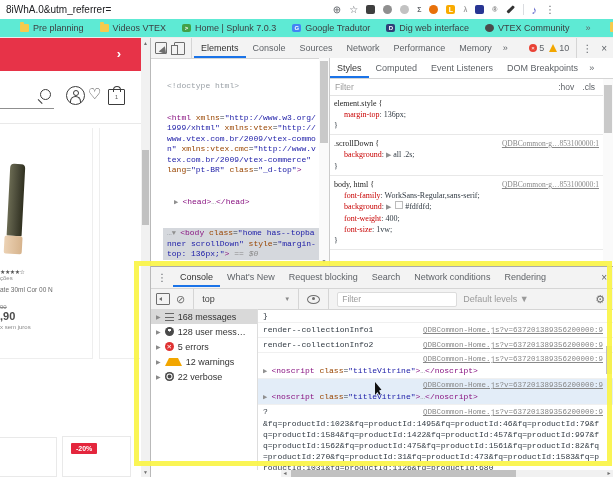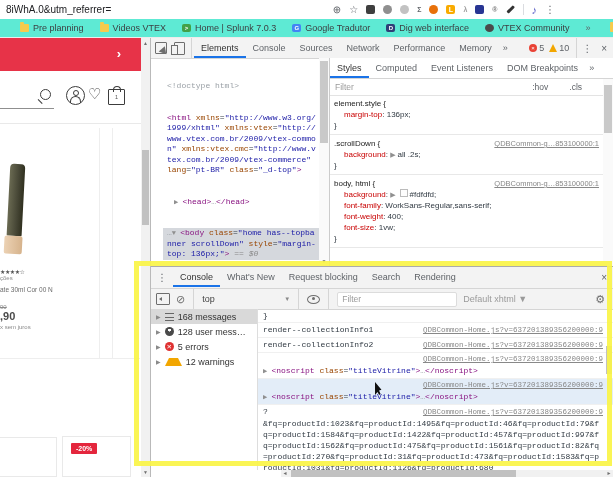--- a/index.html
+++ b/index.html
@@ -38,21 +38,21 @@
   .search-line{position:absolute;left:0;top:37px;width:54px;border-bottom:1px solid #8f8f8f;}
   .mag{position:absolute;left:40px;top:18px;width:9px;height:9px;border:1.3px solid #3c3c3c;border-radius:50%;}
   .mag::after{content:"";position:absolute;left:-4px;bottom:-3px;width:6px;height:1.4px;background:#3c3c3c;transform:rotate(45deg);}
   .person{position:absolute;left:66px;top:15px;width:17px;height:17px;border:1.2px solid #3c3c3c;border-radius:50%;}
   .person::before{content:"";position:absolute;left:5.5px;top:2.5px;width:4px;height:4px;border:1px solid #3c3c3c;border-radius:50%;}
   .person::after{content:"";position:absolute;left:3px;top:9px;width:9px;height:6px;border:1px solid #3c3c3c;border-bottom:none;border-radius:6px 6px 0 0;}
   .heart{position:absolute;left:88px;top:14px;font-size:15px;color:#3c3c3c;}
   .bag{position:absolute;left:108px;top:18px;width:15px;height:14px;border:1.2px solid #3c3c3c;border-radius:1px;text-align:center;font-size:5.5px;color:#555;line-height:14px;}
   .bag::before{content:"";position:absolute;left:3.5px;top:-4px;width:6px;height:5px;border:1.1px solid #3c3c3c;border-bottom:none;border-radius:4px 4px 0 0;}
   .cards{position:absolute;left:0;top:90px;width:100%;}
-  .card1{position:absolute;left:0;top:0;width:92px;height:230px;border-right:1px solid #eee;border-bottom:1px solid #eee;padding-left:20px;}
+  .card1{position:absolute;left:0;top:0;width:92px;height:230px;border-right:1px solid #eee;border-bottom:1px solid #eee;}
   .card2{position:absolute;left:99px;top:0;width:40px;height:230px;border-left:1px solid #eee;border-bottom:1px solid #eee;}
   .tube-wrap{position:absolute;left:8px;top:36px;transform:rotate(3deg);}
   .tube{width:15px;height:72px;background:linear-gradient(90deg,#6a6a52,#474736 60%,#30301f);border-radius:4px 4px 1px 1px;}
   .tube-cap{width:18px;height:18px;margin-left:-2px;background:linear-gradient(90deg,#ecd2b4,#d6b38c);border-radius:2px;}
   .stars{position:absolute;left:0px;top:140px;font-size:6px;color:#555;letter-spacing:-0.5px;}
   .frag{position:absolute;left:0;color:#8a8a8a;font-size:6px;white-space:nowrap;}
   .pname{top:158px;color:#6b6b6b;font-size:6.5px;}
   .pold{top:176px;text-decoration:line-through;}
   .pprice{position:absolute;left:0;top:182px;font-size:11px;font-weight:bold;color:#4a4a4a;}
   .pinst{top:196px;}
@@ -104,22 +104,22 @@
   .tk-arr{color:#909090;font-size:7px;}
   .tk-eq{color:#8a8a8a;font-style:italic;}
   .tk-prop{color:#c80000;}
   .tk-sww{display:inline-block;width:6px;height:6px;border:1px solid #bbb;background:#fdfdfd;margin:0 2px;}
   .tk-swd{display:inline-block;width:6px;height:6px;border:1px solid #555;background:#686162;margin:0 2px;}
 
   
   .styles{flex:1;position:relative;overflow:hidden;}
   .st-tabs{height:20px;border-bottom:1px solid #d5d5d5;display:flex;align-items:center;font-size:9px;color:#5f6368;background:#fff;}
   .st-filter{height:16px;border-bottom:1px solid #e3e3e3;display:flex;align-items:center;font-size:8.5px;color:#9a9a9a;padding:0 5px;}
-  .st-filter .right{display:flex;align-items:center;gap:21px;color:#5f6368;text-align:center;}
-  .st-rules{position:absolute;left:0;top:37px;right:10px;bottom:0;font-family:Liberation Sans, sans-serif;font-size:8px;line-height:11px;color:#303942;}
+  .st-filter .right{display:flex;align-items:center;gap:8px;color:#5f6368;text-align:center;}
+  .st-rules{position:absolute;left:0;top:37px;right:10px;bottom:0;font-family:Liberation Serif, serif;font-size:8px;line-height:11px;color:#303942;}
   .rule{border-bottom:1px solid #e8e8e8;padding:3px 4px;}
   .rule-head{display:flex;align-items:baseline;}
   .rsel{color:#222;}
   .src{color:#888;text-decoration:underline;font-size:7.5px;white-space:nowrap;}
   .propln{padding-left:10px;}
   .st-scroll{position:absolute;right:0;top:21px;width:10px;bottom:0;background:#fafafa;}
   .st-scroll .thumb{position:absolute;left:1px;top:6px;width:8px;height:48px;background:#c9c9c9;}
 
   
   .console{position:absolute;left:0;top:228px;right:0;bottom:0;border-top:1px solid #ababab;background:#fff;box-sizing:border-box;}
@@ -424,22 +424,22 @@
             </div>
             <div class="propln"><span class="tk-prop">background</span><span class="tk-p">: </span><span class="tk-arr">▶ </span><span class="tk-p">all .2s;</span></div>
             <div>}</div>
           </div>
           <div class="rule">
             <div class="rule-head">
               <span class="rsel">body, html {</span>
               <span class="flex1"></span>
               <span class="src">QDBCommon-g…853100000:1</span>
             </div>
+            <div class="propln"><span class="tk-prop">font-family</span><span class="tk-p">: WorkSans-Regular,sans-serif;</span></div>
             <div class="propln"><span class="tk-prop">background</span><span class="tk-p">: </span><span class="tk-arr">▶ </span><span class="tk-sww"></span><span class="tk-p">#fdfdfd;</span></div>
-            <div class="propln"><span class="tk-prop">font-family</span><span class="tk-p">: WorkSans-Regular,sans-serif;</span></div>
             <div class="propln"><span class="tk-prop">font-weight</span><span class="tk-p">: 400;</span></div>
             <div class="propln"><span class="tk-prop">font-size</span><span class="tk-p">: 1vw;</span></div>
             <div>}</div>
           </div>
 
         </div>
         <div class="st-scroll">
           <span class="thumb"></span>
         </div>
       </div>
@@ -459,41 +459,44 @@
             </span>
 
             <span class="tab">
               <span>Request blocking</span>
             </span>
 
             <span class="tab">
               <span>Search</span>
             </span>
 
+            <span class="tab">
+              <span>Network conditions</span>
+            </span>
 
             <span class="tab">
               <span>Rendering</span>
             </span>
           </span>
         <span class="flex1"></span>
         <span class="x-btn">×</span>
       </div>
       <div class="c-toolbar">
         <span class="sbtoggle"></span>
         <span class="clear-ico">⊘</span>
         <span class="vsep"></span>
         <span class="ctx">
           <span class="lbl">top</span>
           <span class="tri">▼</span>
         </span>
         <span class="vsep"></span>
         <span class="eye"></span>
         <span class="vsep"></span>
         <input class="cfilter" placeholder="Filter" style="">
-        <span class="lvl">Default xhtml ▼</span>
+        <span class="lvl">Default levels ▼</span>
         <span class="flex1"></span>
         <span class="gear">⚙</span>
       </div>
       <div class="c-body">
         <div class="c-sidebar">
           <span>
             
           
               <div class="c-side-row sel">
                 <span class="tri">▶</span>
@@ -513,20 +516,25 @@
                 <span class="lab">5 errors</span>
               </div>
             
               <div class="c-side-row">
                 <span class="tri">▶</span>
                 <span class="cic ic-warn"><b style="font-weight:normal;"></b></span>
                 <span class="lab">12 warnings</span>
               </div>
             
             
+              <div class="c-side-row">
+                <span class="tri">▶</span>
+                <span class="cic ic-verb"><b style="font-weight:normal;"></b></span>
+                <span class="lab">22 verbose</span>
+              </div>
             </span>
         </div>
         <div class="c-msgs">
           <div class="crow" style="min-height:10px;">
             <span>}</span>
           </div>
           <div class="crow">
             <div class="head">
               <span>render--collectionInfo1</span>
               <span class="flex1"></span>

